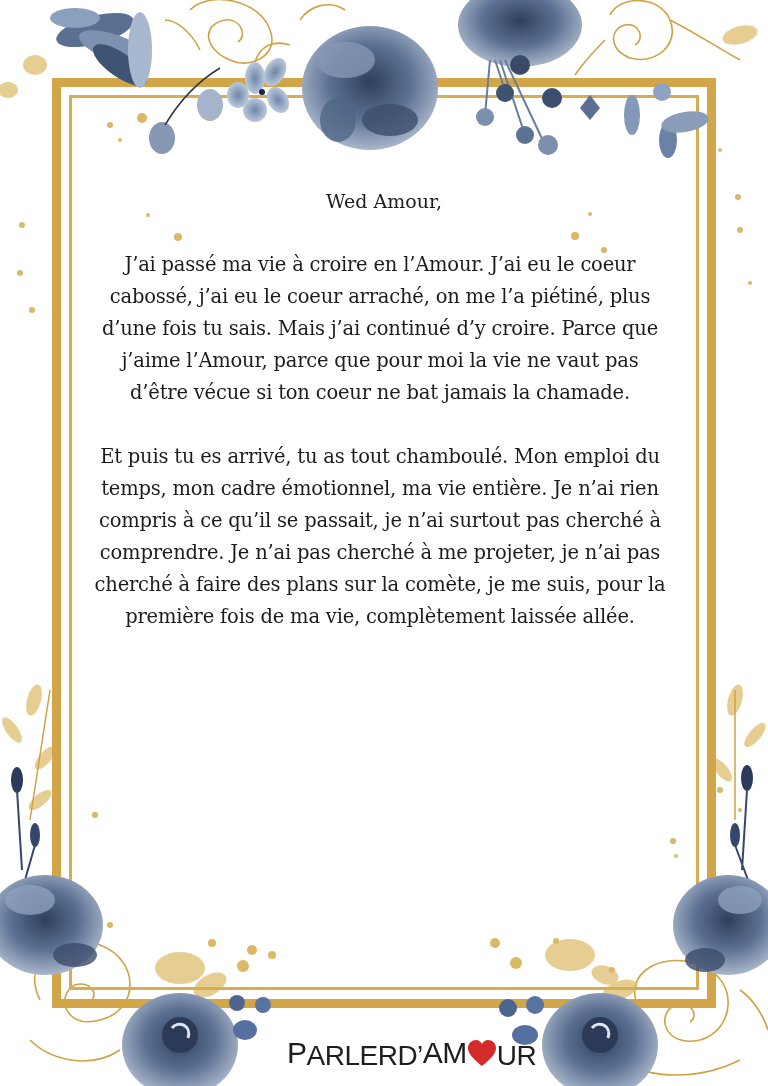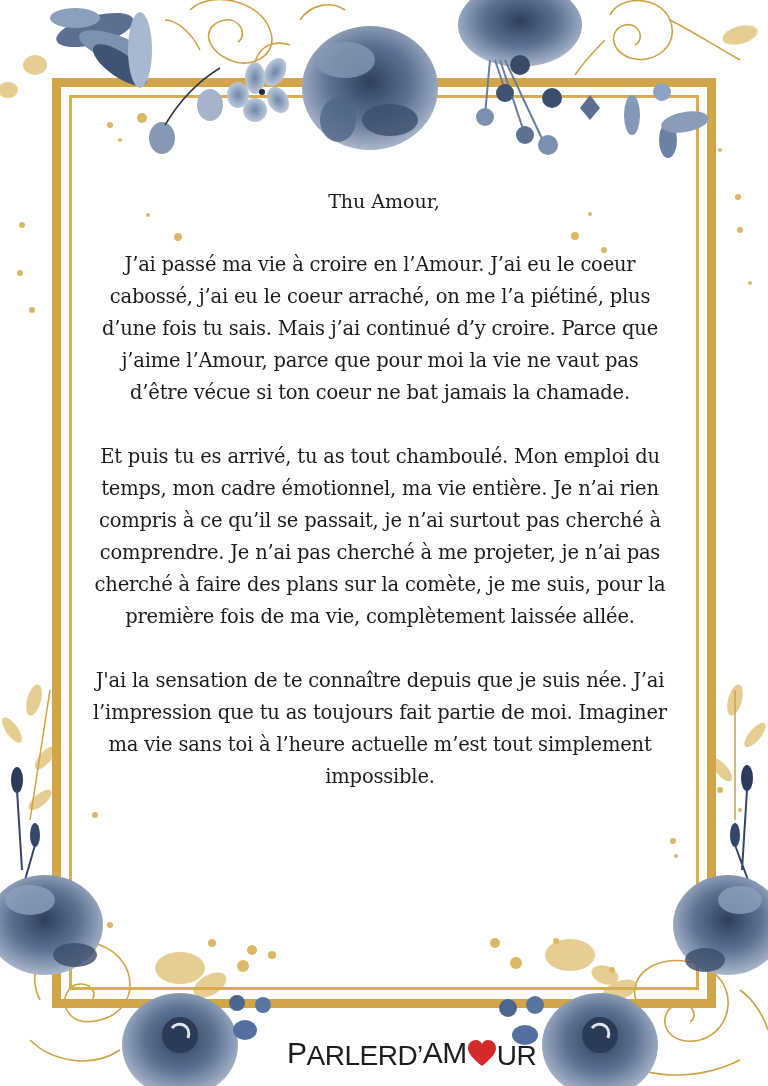--- a/index.html
+++ b/index.html
@@ -207,24 +207,23 @@
       <ellipse cx="600" cy="1045" rx="58" ry="52" fill="url(#rose)"></ellipse>
       <circle cx="600" cy="1035" r="18" fill="#2b3a57"></circle>
       <path d="M592 1028 C598 1020 612 1025 608 1038" stroke="#dfe5ef" stroke-width="3" fill="none"></path>
       <circle cx="508" cy="1008" r="9" fill="#4d6690"></circle>
       <circle cx="535" cy="1005" r="9" fill="#5a74a0"></circle>
       <ellipse cx="525" cy="1035" rx="13" ry="10" fill="#5570a0"></ellipse>
     </g>
   </svg>
 
   <div class="letter">
-    <p class="salutation">Thu Amour,</p>
+    <p class="salutation">Wed Amour,</p>
     <p class="para">J’ai passé ma vie à croire en l’Amour. J’ai eu le coeur cabossé, j’ai eu le coeur arraché, on me l’a piétiné, plus d’une fois tu sais. Mais j’ai continué d’y croire. Parce que j’aime l’Amour, parce que pour moi la vie ne vaut pas d’être vécue si ton coeur ne bat jamais la chamade.</p>
     <p class="para">Et puis tu es arrivé, tu as tout chamboulé. Mon emploi du temps, mon cadre émotionnel, ma vie entière. Je n’ai rien compris à ce qu’il se passait, je n’ai surtout pas cherché à comprendre. Je n’ai pas cherché à me projeter, je n’ai pas cherché à faire des plans sur la comète, je me suis, pour la première fois de ma vie, complètement laissée allée.</p>
-    <p class="para">J'ai la sensation de te connaître depuis que je suis née. J’ai l’impression que tu as toujours fait partie de moi. Imaginer ma vie sans toi à l’heure actuelle m’est tout simplement impossible.</p>
   </div>
 
   <div class="logo">
     <span class="big">P</span>
     <span class="small">ARLER</span>
     <span class="small">D’</span>
     <span class="big">A</span>
     <span class="big">M</span>
     <span class="heart">
       <svg width="28" height="28" viewBox="0 0 28 28">

